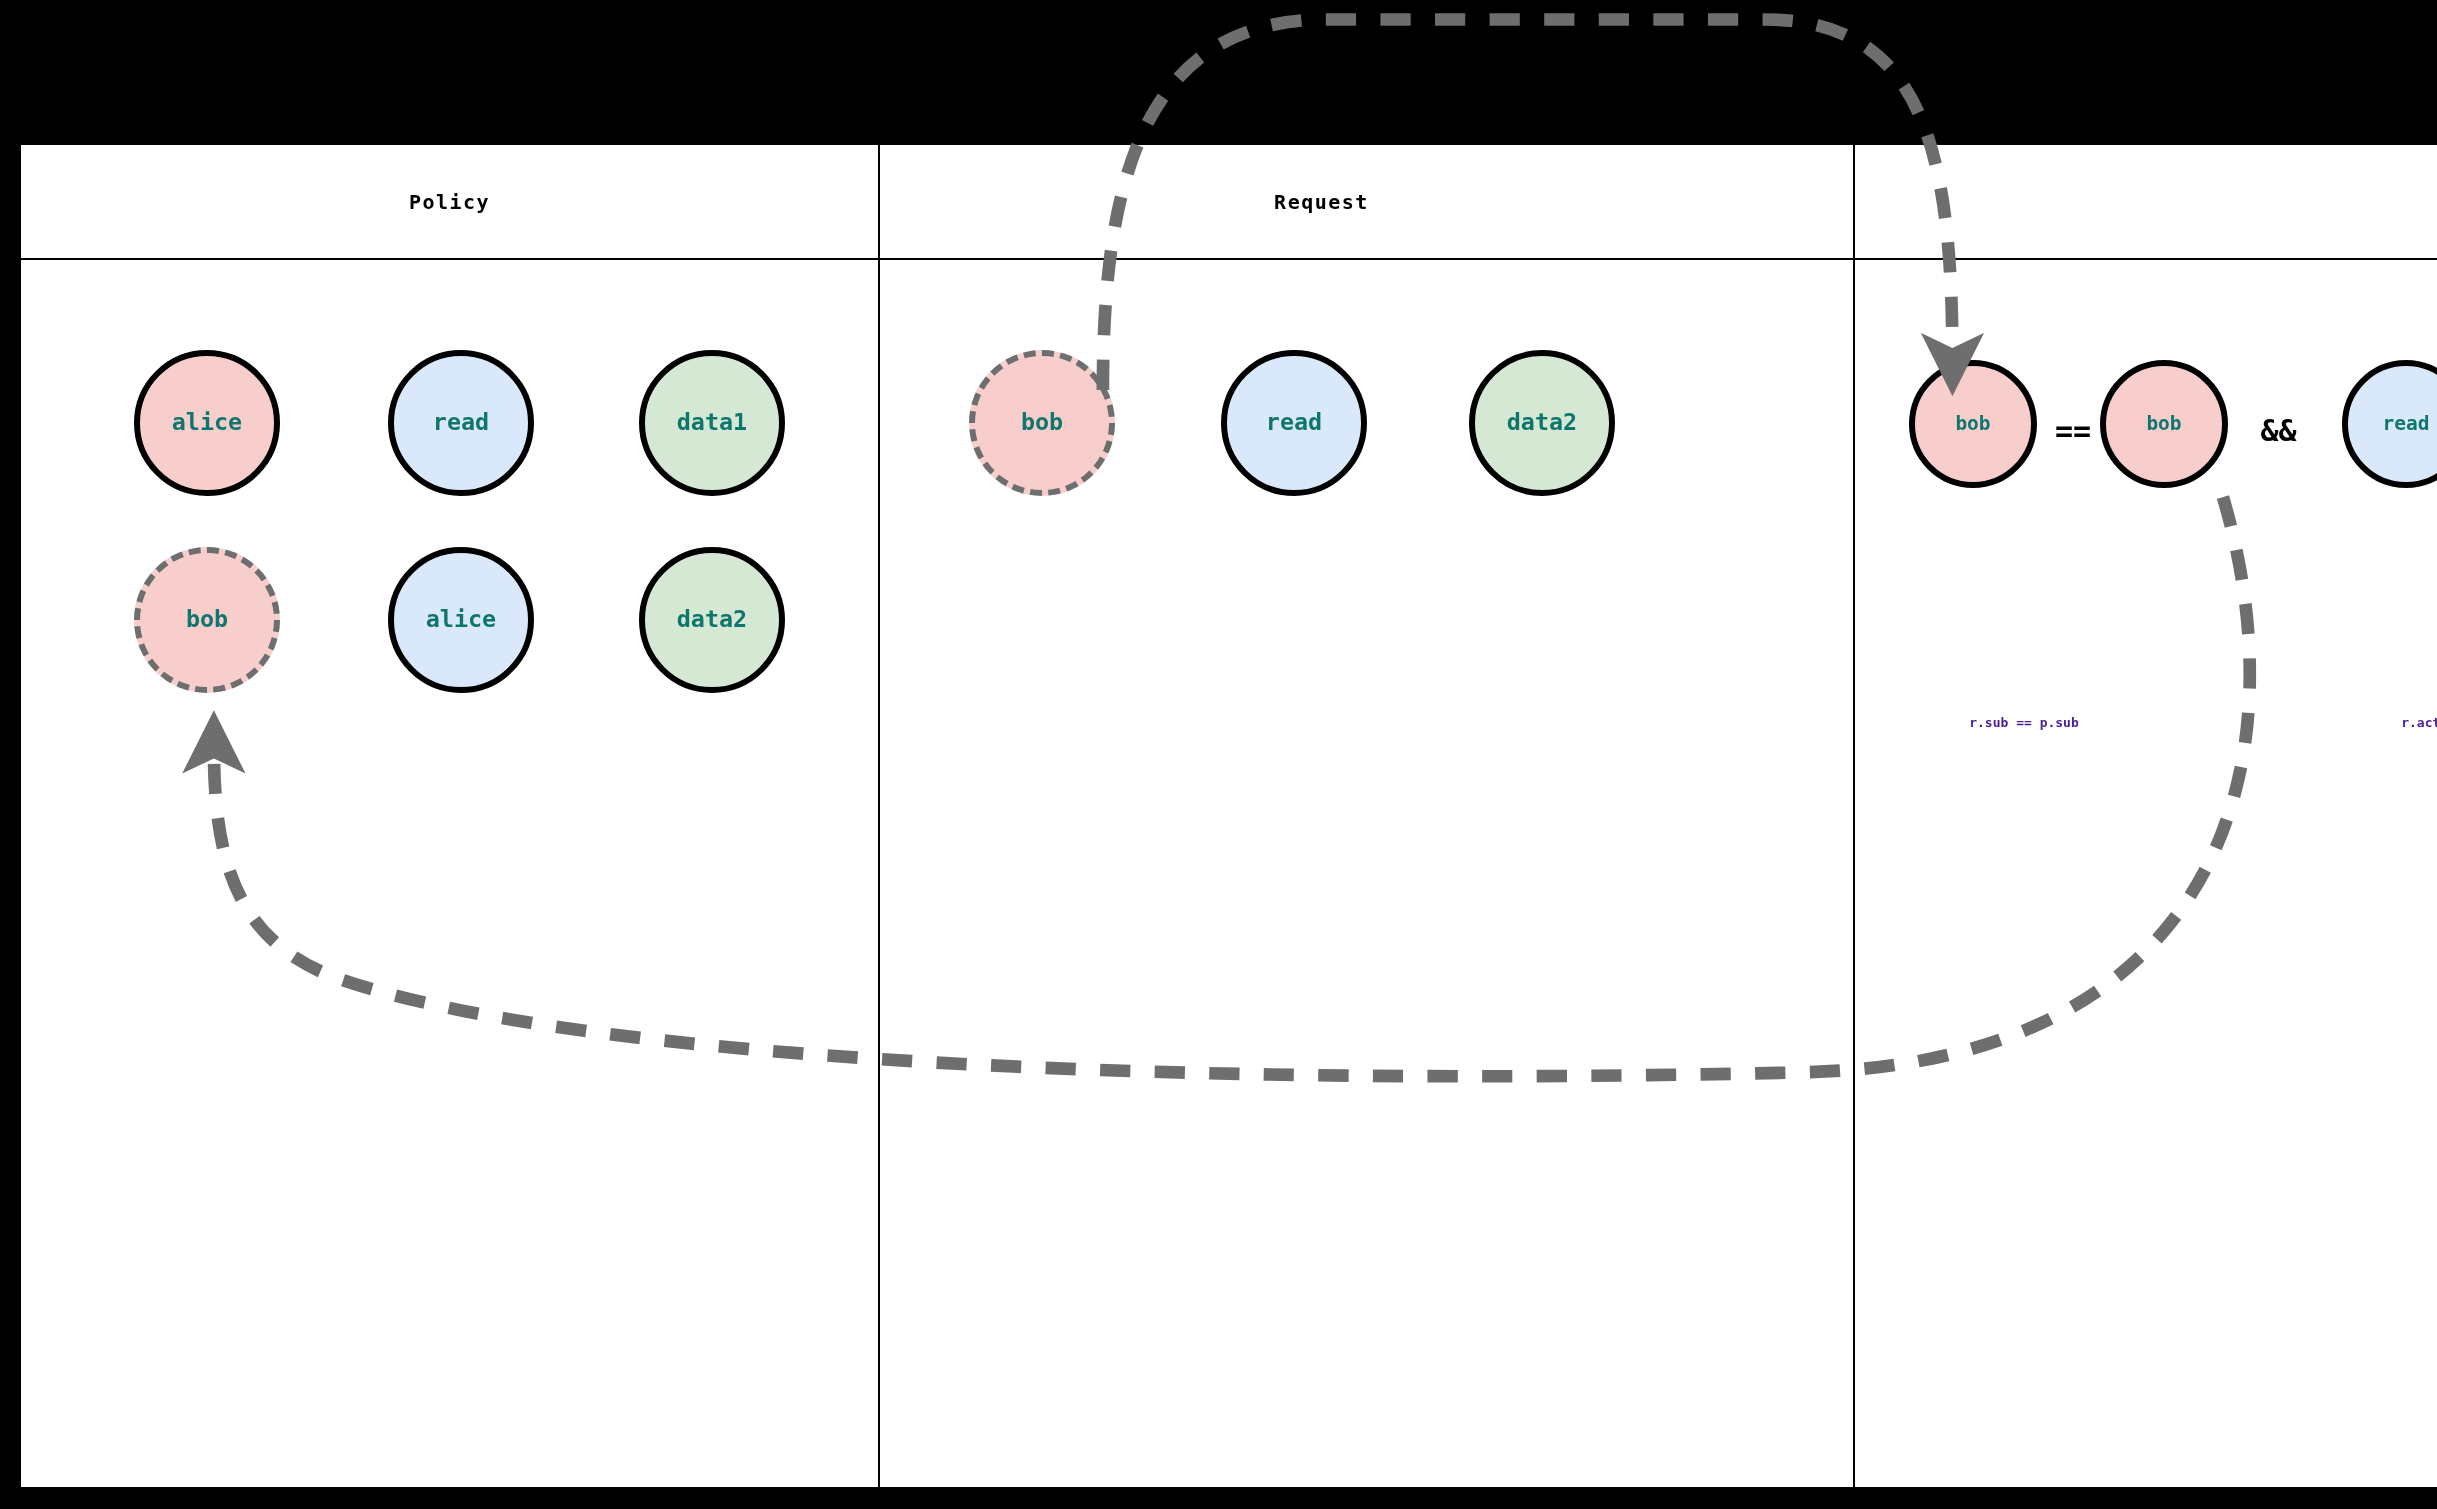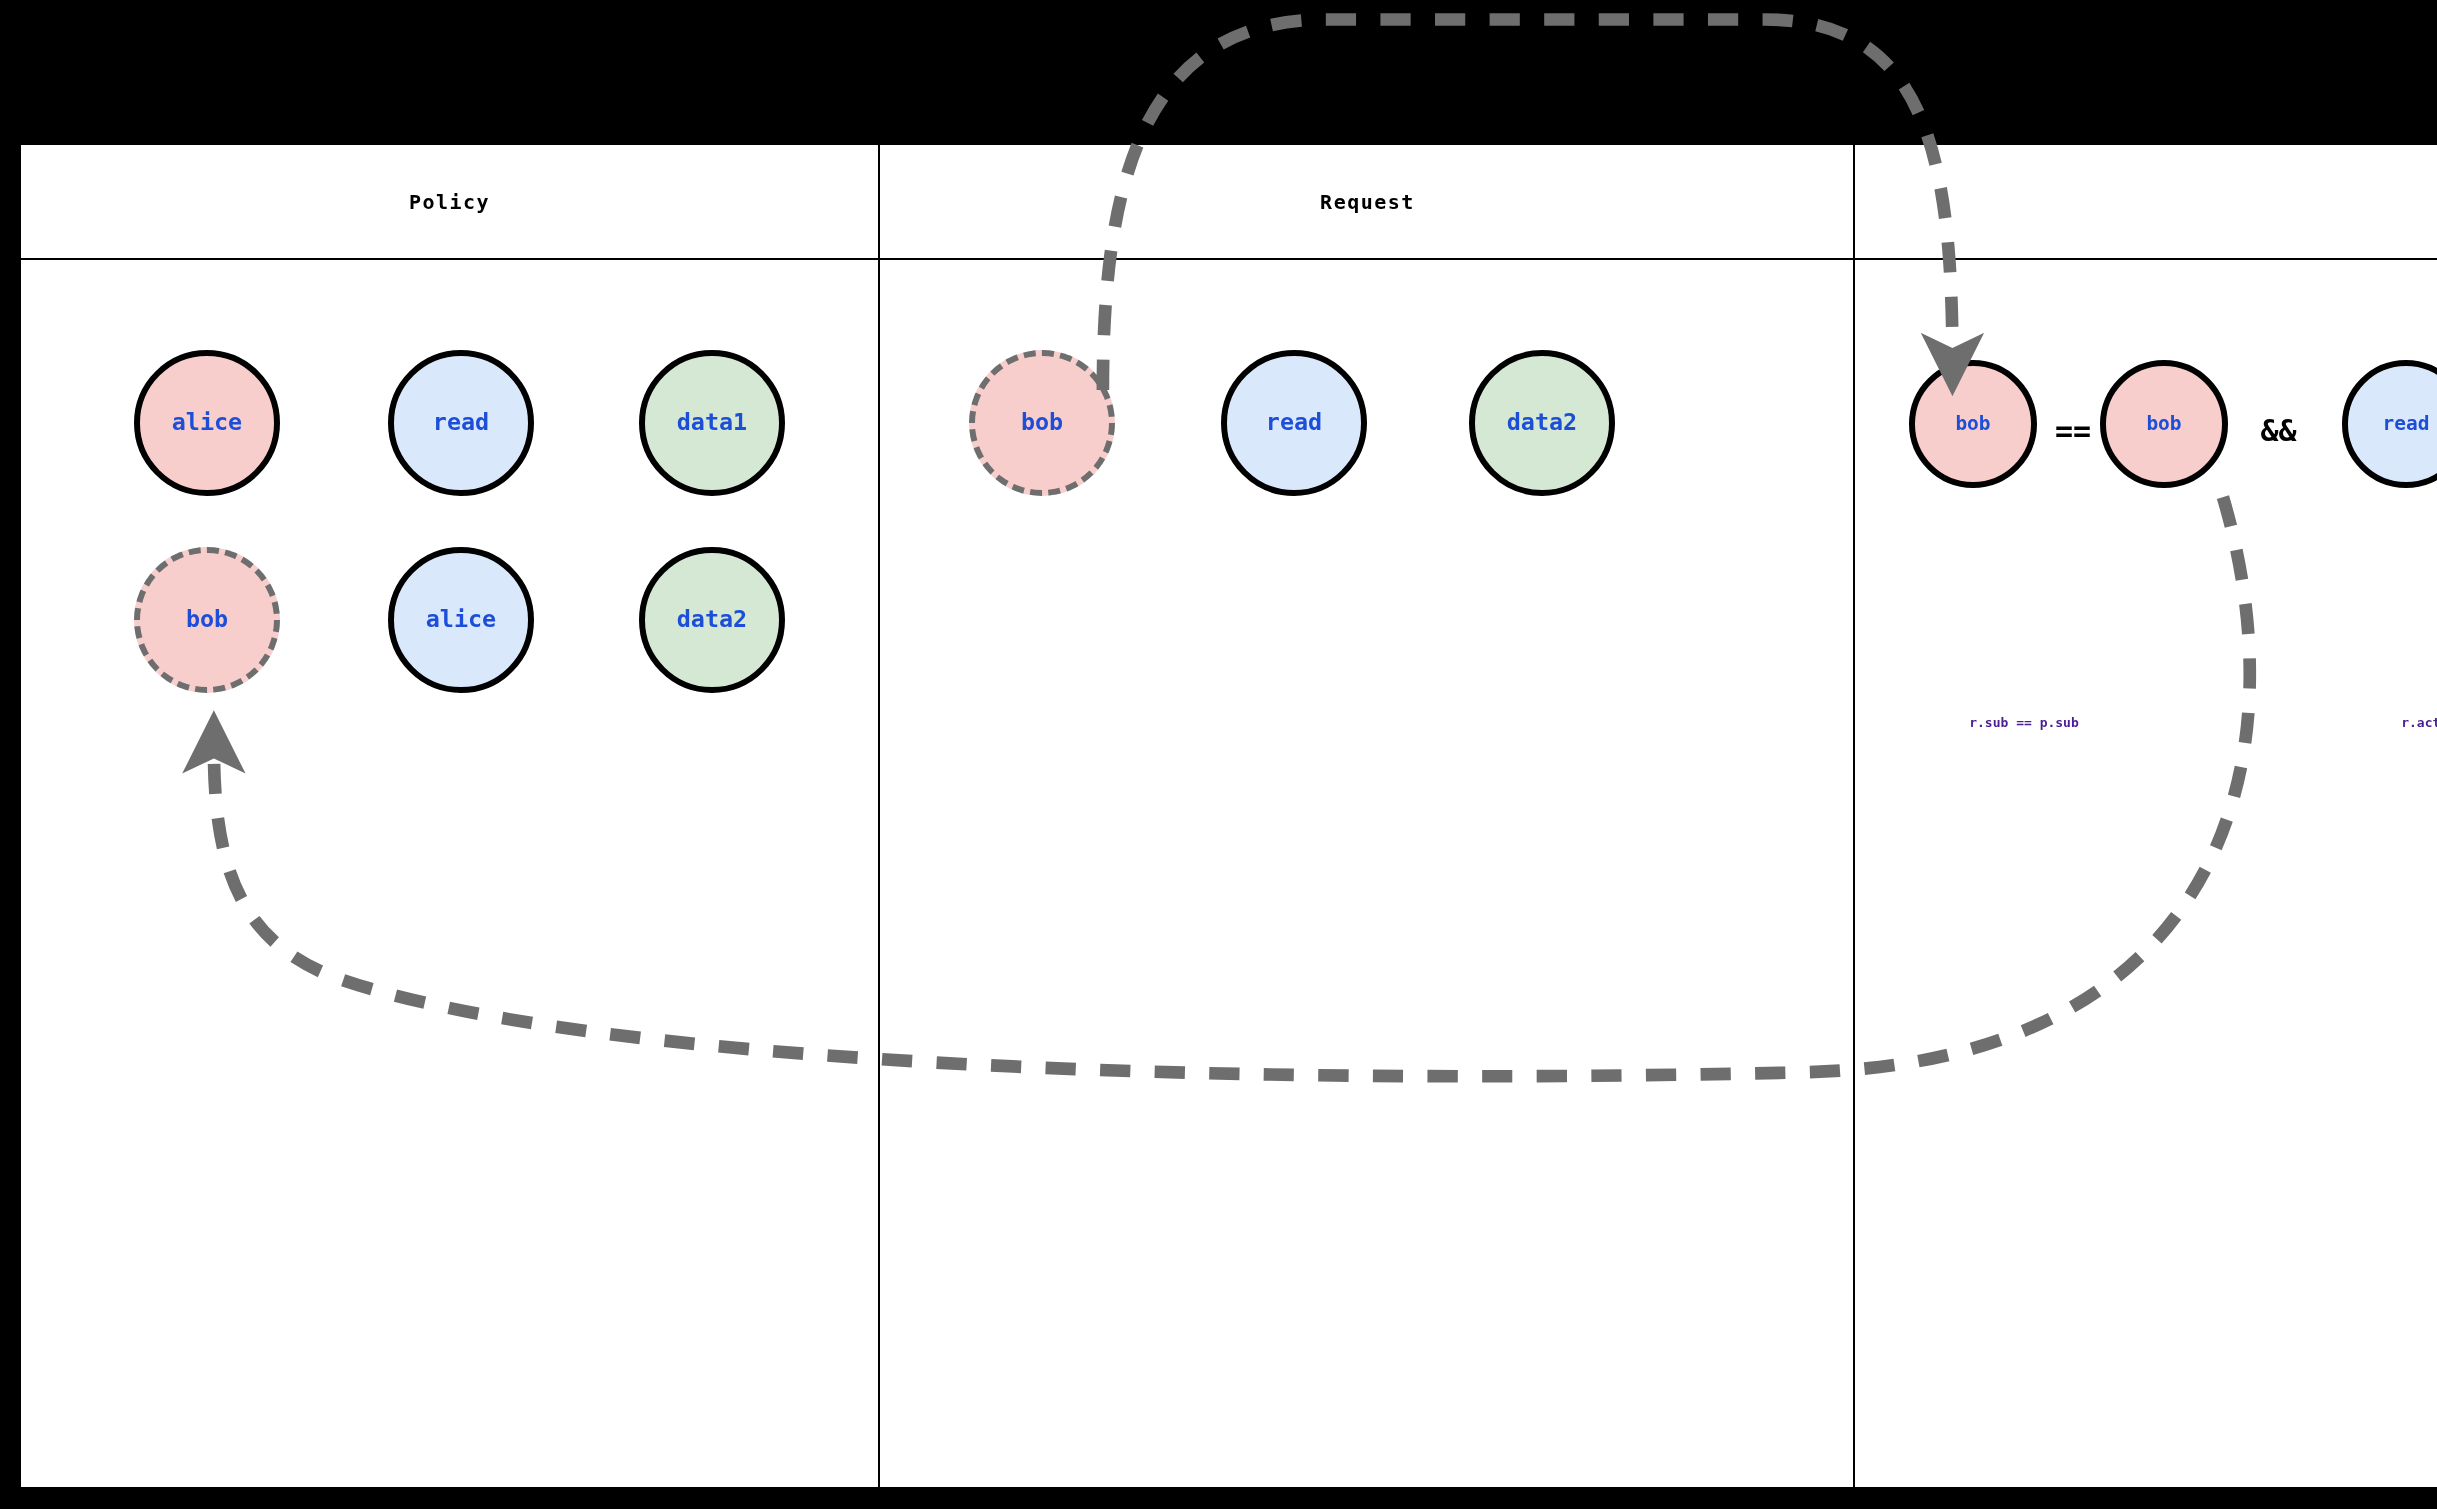--- a/index.html
+++ b/index.html
@@ -54,32 +54,32 @@
     display: flex;
     align-items: center;
     justify-content: center;
     font-size: 20px;
     font-weight: bold;
     letter-spacing: 1.5px;
     color: #000000;
     user-select: none;
   }
   #header-policy   { left: 0px;    width: 857px; }
-  #header-request  { left: 860px; width: 973px; }
+  #header-request  { left: 814px; width: 973px; }
   #header-matching { left: 1835px; width: 1518px; }
 
   
   .node {
     position: absolute;
     display: flex;
     align-items: center;
     justify-content: center;
     border-radius: 50%;
     box-sizing: border-box;
-    color: #1d4ed8;
+    color: #0f766e;
     font-weight: bold;
     text-align: center;
     line-height: 1;
   }
   .node.solid { border: 6.3px solid #000000; }
   .node.dashed { border: 6.3px dashed #6e6e6e; }
   .fill-sub { background: #f8cecc; }
   .fill-act { background: #dae8fc; }
   .fill-obj { background: #d5e8d4; }
 

